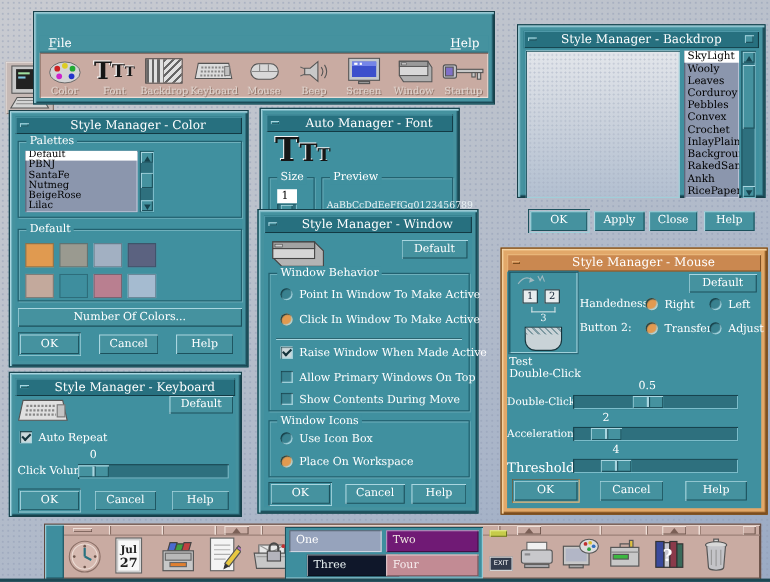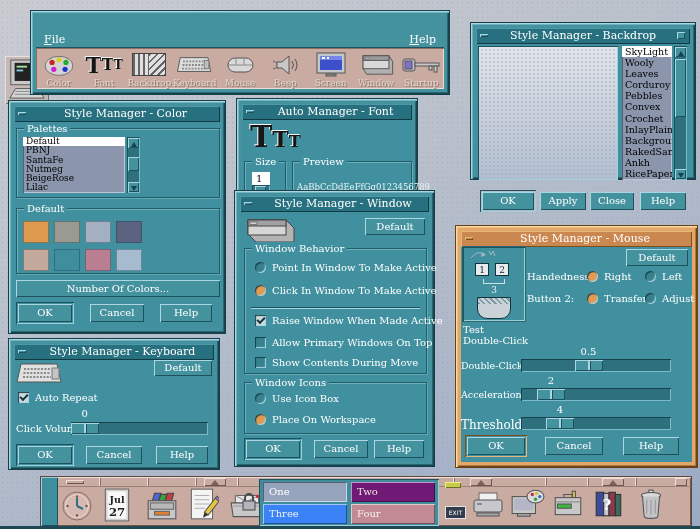--- a/index.html
+++ b/index.html
@@ -549,21 +549,21 @@
     <div class="picon" style="left:199px;top:13px"></div>
 
     <svg width="16" height="20" viewBox="0 0 16 20" style="position:absolute;left:200px;top:15px">
       <path d="M4 9 V6 a4 4 0 0 1 8 0 V9" fill="none" stroke="#4a4a4a" stroke-width="2"></path>
       <rect x="2" y="9" width="12" height="9" fill="#b4b4bc" stroke="#444"></rect>
     </svg>
 
     <div class="wsw">
       <div class="wsb cur" style="left:4px;top:3px;background:#96a3bc;color:#fff">One</div>
       <div class="wsb" style="left:92px;top:3px;background:#701a75;color:#efe6e1">Two</div>
-      <div class="wsb" style="left:4px;top:25px;background:#3b82f6;color:#e9f2f3">Three</div>
+      <div class="wsb" style="left:20px;top:25px;background:#0f172a;color:#e9f2f3">Three</div>
       <div class="wsb" style="left:92px;top:25px;background:#c28b94;color:#f6ecee">Four</div>
     </div>
     <div class="busylight"></div>
     <div class="exitbtn">EXIT</div>
 
     <div class="picon" style="left:430px;top:13px">
       <svg width="34" height="30" viewBox="0 0 34 28">
         <rect x="8" y="2" width="18" height="8" fill="#f0f0f0" stroke="#666"></rect>
         <rect x="3" y="9" width="28" height="12" rx="2" fill="#c8c8cc" stroke="#555"></rect>
         <rect x="6" y="22" width="22" height="3" fill="#a8a8ac" stroke="#555"></rect>

